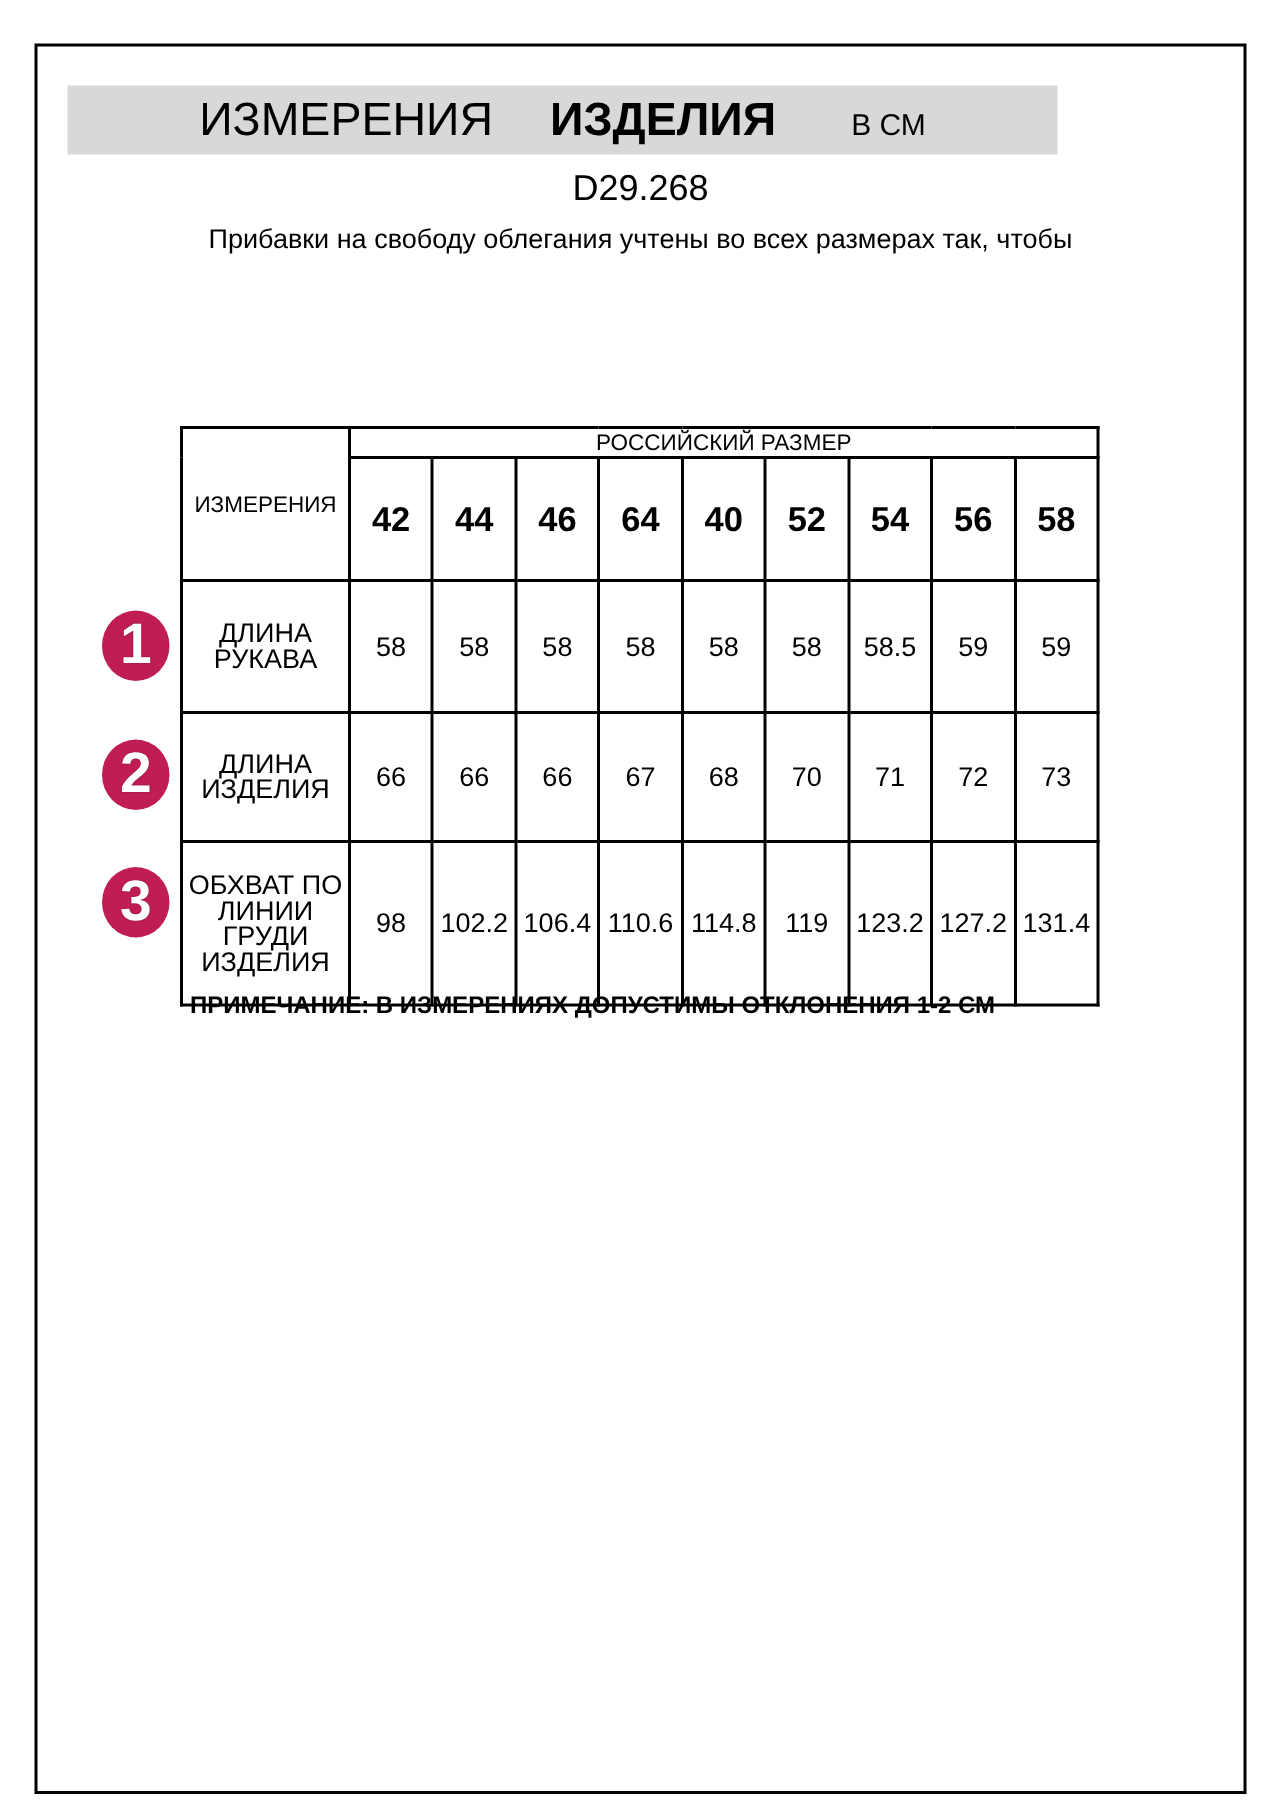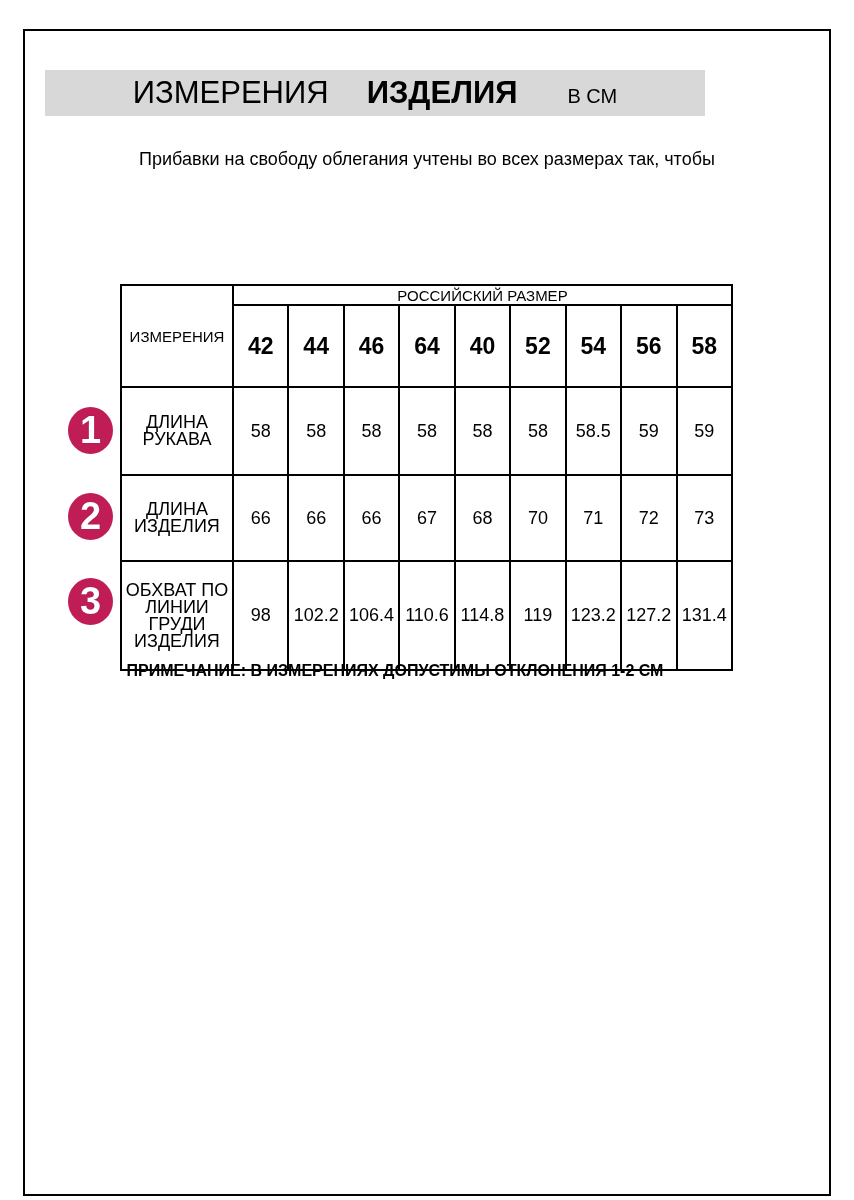--- a/index.html
+++ b/index.html
@@ -12,21 +12,21 @@
     overflow:hidden;
   }
   .frame{
     position:absolute;
     left:23px;top:29px;
     width:804px;height:1163px;
     border:2px solid #000000;
   }
   .titlebar{
     position:absolute;
-    left:45px;top:70px;
+    left:45px;top:57px;
     width:660px;height:46px;
     background:#d8d8d8;
     text-align:center;
     line-height:46px;
     white-space:nowrap;
   }
   .title-reg{font-size:31px;}
   .title-bold{font-size:31px;font-weight:bold;margin-left:38px;}
   .title-units{font-size:20px;margin-left:50px;}
   .code{
@@ -94,20 +94,21 @@
 <body>
 
 <div class="page">
 
   <div class="frame"></div>
 
   <div class="titlebar">
     <span class="title-reg">ИЗМЕРЕНИЯ</span><span class="title-bold">ИЗДЕЛИЯ</span><span class="title-units">В СМ</span>
   </div>
 
+  <div class="code">D29.268</div>
 
   <div class="desc">
     <span class="desc-line">Прибавки на свободу облегания учтены во всех размерах так, чтобы</span>
   </div>
 
   <table class="meas">
     <colgroup>
       <col class="c0">
       <col>
         <col>

